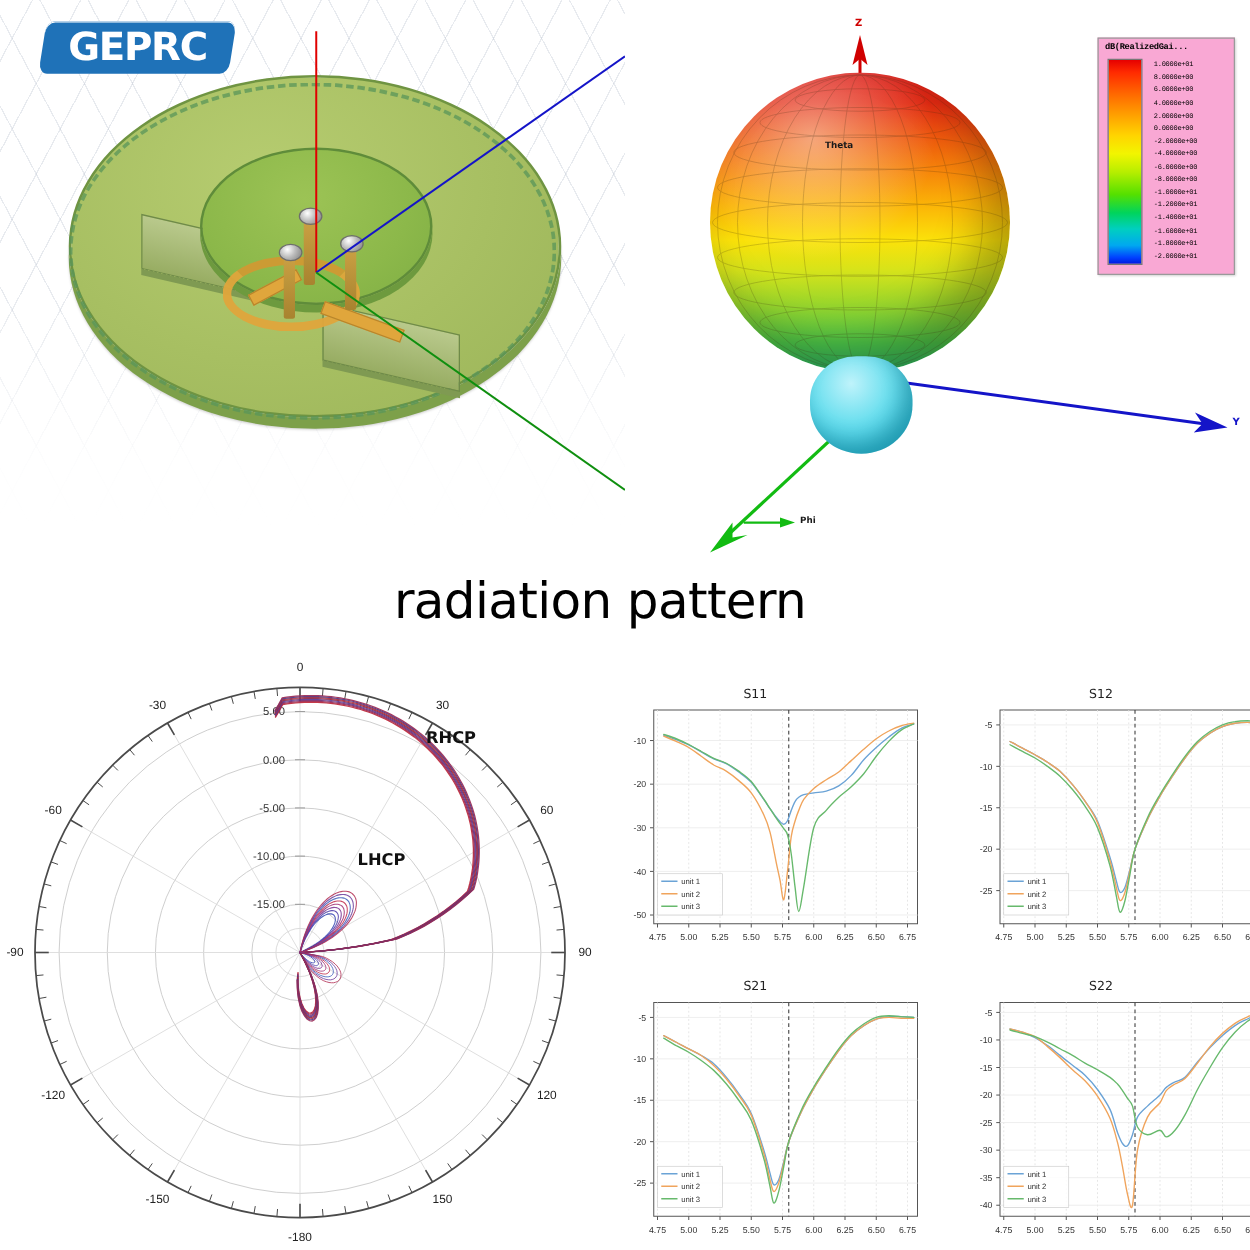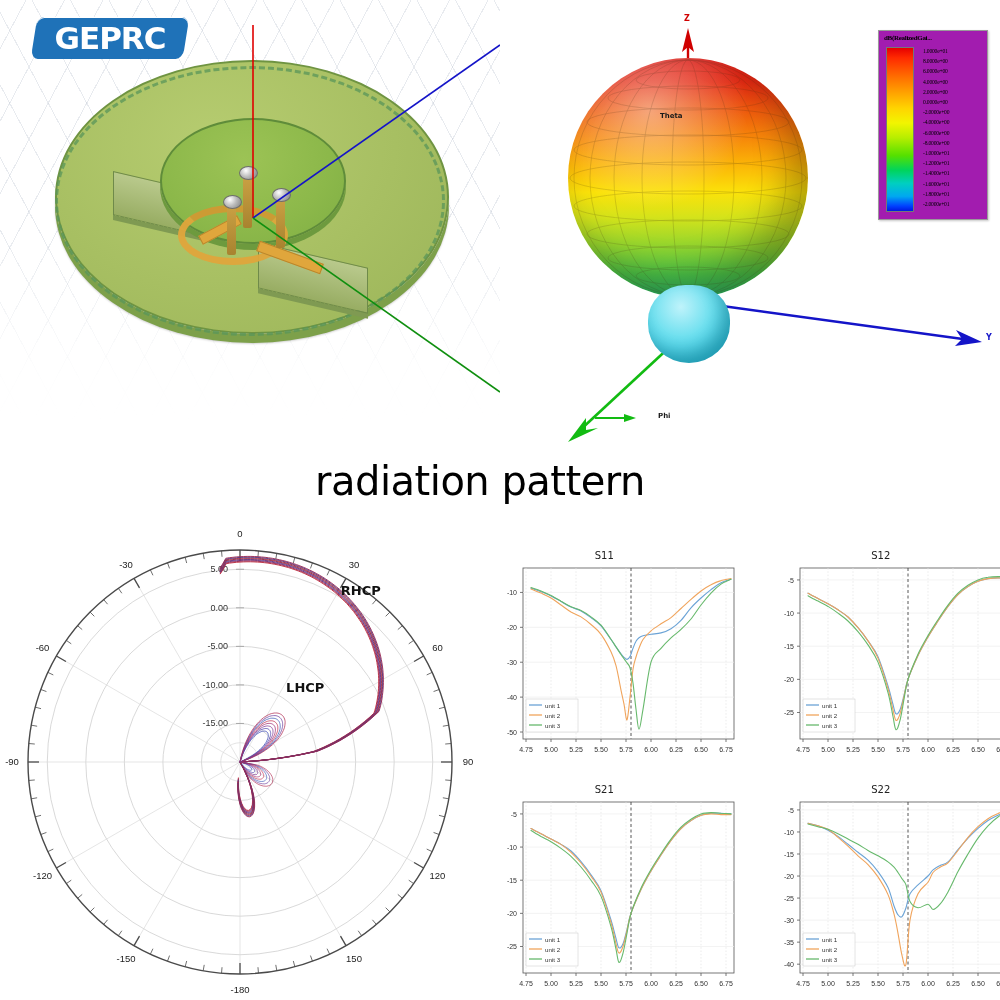--- a/index.html
+++ b/index.html
@@ -49,22 +49,22 @@
          #fbe20a 56%, #d6e31a 66%, #96d62d 78%, #4fc949 90%, #31bf6a 100%);
      box-shadow:inset -18px -22px 34px rgba(0,0,0,.28);}
   .sphere-mesh{position:absolute;left:0;top:0;width:100%;height:100%;border-radius:50%;overflow:hidden;opacity:.42;}
   #back-lobe{position:absolute;left:148px;top:285px;width:82px;height:78px;border-radius:50% 50% 55% 55%;
      background:radial-gradient(circle at 40% 28%, #bff3fb 0%, #6fe0ef 40%, #33cbe6 72%, #17b9dd 100%);
      box-shadow:inset -8px -10px 16px rgba(0,0,0,.22);}
   .pv-label{position:absolute;font-size:8px;font-weight:bold;font-family:"DejaVu Sans",sans-serif;}
 
   
   #gain-legend{position:absolute;left:378px;top:30px;width:108px;height:188px;
-     background:#a21caf;border:1px solid #9a9a9a;box-shadow:1px 1px 2px rgba(0,0,0,.22);
-     font-family:Liberation Serif, serif;}
+     background:#f9a8d4;border:1px solid #9a9a9a;box-shadow:1px 1px 2px rgba(0,0,0,.22);
+     font-family:Liberation Mono, monospace;}
   #gain-legend-title{position:absolute;left:5px;top:3px;font-size:7px;font-weight:bold;color:#000;letter-spacing:-.3px;}
   #gain-legend-bar{position:absolute;left:7px;top:16px;width:26px;height:163px;border:1px solid #777;
      background:linear-gradient(to bottom,
        #e60000 0%, #ff2a00 6%, #ff6a00 17%, #ffa000 27%, #ffd400 37%,
        #f2f500 46%, #b7ee00 55%, #55e000 66%, #00d45c 75%,
        #00cfc0 83%, #00a8f0 91%, #0040ff 97%, #0018e0 100%);}
   .legend-val{position:absolute;left:44px;font-size:5.6px;color:#000;letter-spacing:-.2px;white-space:nowrap;}
 
   
   #section-title{position:absolute;left:0;top:458px;width:960px;text-align:center;
@@ -157,21 +157,21 @@
         </g>
       </svg>
     </div>
   </div>
 
   <div id="back-lobe"></div>
 
   <div class="pv-label" style="left:184px;top:14px;color:#d00000;">Z</div>
   <div class="pv-label" style="left:160px;top:112px;color:#1a1a1a;font-size:7px;">Theta</div>
   <div class="pv-label" style="left:486px;top:333px;color:#1414c8;">Y</div>
-  <div class="pv-label" style="left:158px;top:412px;color:#1a1a1a;font-size:7px;">Phi</div>
+  <div class="pv-label" style="left:140px;top:412px;color:#1a1a1a;font-size:7px;">Phi</div>
 
   <div id="gain-legend">
     <div id="gain-legend-title">dB(RealizedGai...</div>
     <div id="gain-legend-bar"></div>
     <div id="gain-legend-values">
         <div class="legend-val" style="top: 17px;">1.0000e+01</div>
         <div class="legend-val" style="top: 27.2px;">8.0000e+00</div>
         <div class="legend-val" style="top: 37.4px;">6.0000e+00</div>
         <div class="legend-val" style="top: 47.6px;">4.0000e+00</div>
         <div class="legend-val" style="top: 57.8px;">2.0000e+00</div>

